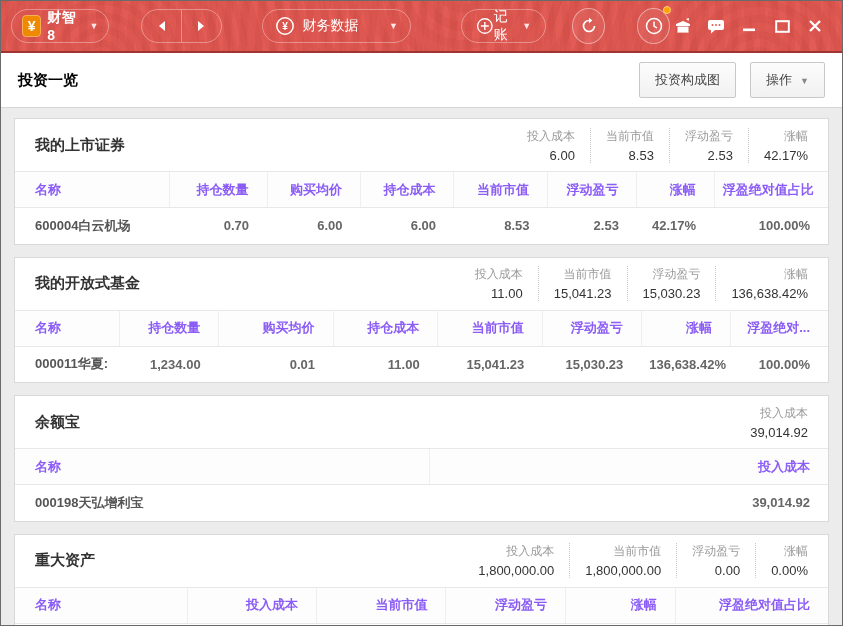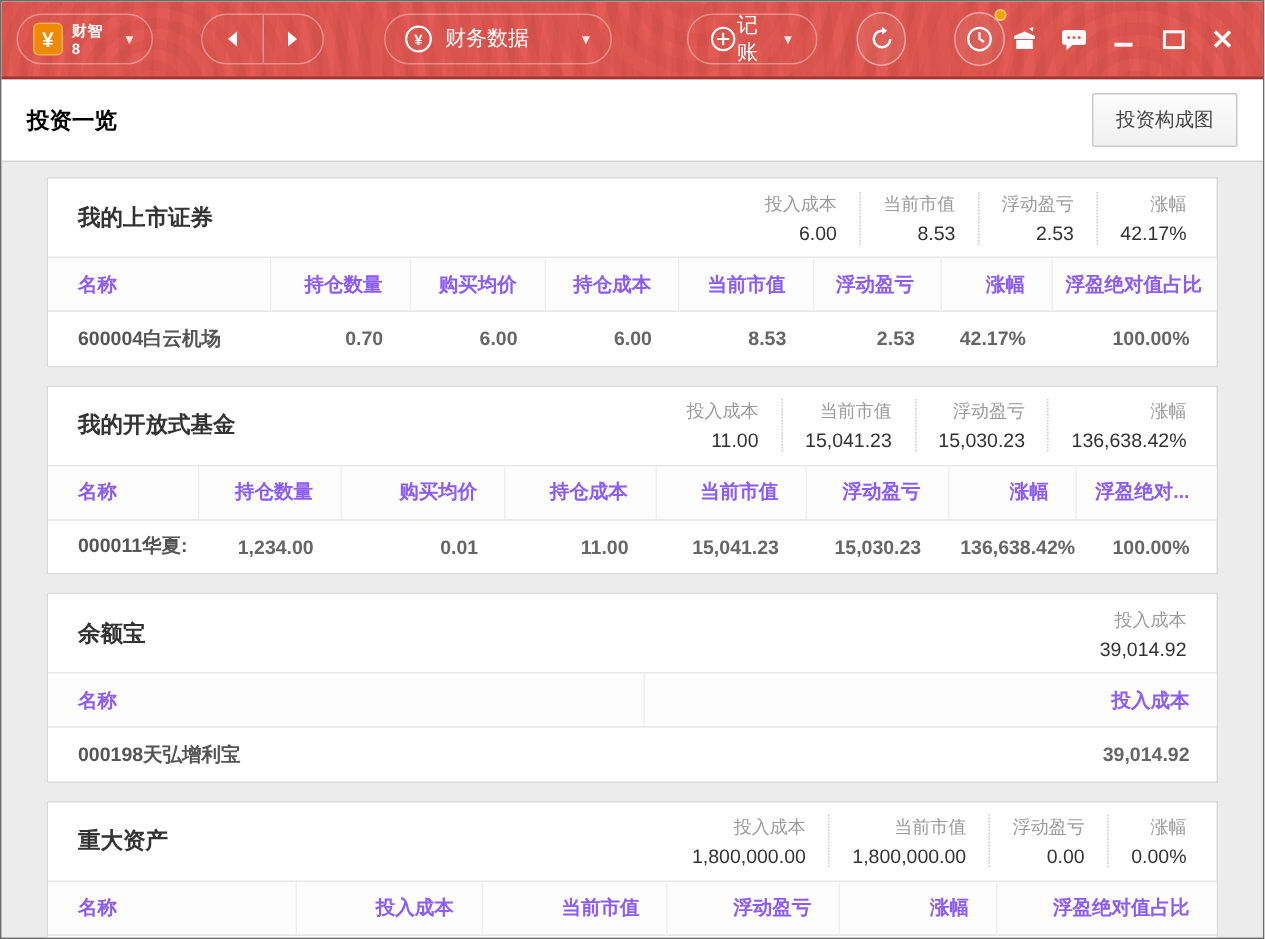--- a/index.html
+++ b/index.html
@@ -15,21 +15,21 @@
       repeating-radial-gradient(circle at 55% -30%, rgba(170,50,45,.08) 0 9px, transparent 9px 18px),
       repeating-radial-gradient(circle at 90% 140%, rgba(170,50,45,.10) 0 8px, transparent 8px 16px);
     border-bottom:2px solid #a03430;
     display:flex; align-items:center; padding:0 10px; }
   .pill { display:flex; align-items:center; border:1px solid rgba(255,255,255,.35);
     border-radius:17px; height:34px; color:#fff; }
   .logo-pill { padding:0 10px; gap:6px; }
   .logo-box { width:22px; height:22px; background:#ef8a00; border:1px solid #f7b055;
     border-radius:4px; color:#fff; font-weight:bold; font-size:14px; text-align:center;
     line-height:20px; }
-  .app-name { font-weight:bold; font-size:10px; letter-spacing:.5px; }
+  .app-name { font-weight:bold; font-size:14px; letter-spacing:.5px; }
   .caret { font-size:9px; color:rgba(255,255,255,.85); margin-left:4px; }
   .nav-arrows { margin-left:32px; overflow:hidden; }
   .arrow-btn { width:43px; height:100%; display:flex; align-items:center; justify-content:center; cursor:pointer; }
   .arrow-btn + .arrow-btn { border-left:1px solid rgba(255,255,255,.35); }
   .dd-pill { margin-left:40px; width:162px; padding:0 12px; gap:8px; cursor:pointer; }
   .dd-pill .grow { flex:1; font-size:14px; }
   .record-pill { margin-left:50px; padding:0 14px; gap:0; cursor:pointer; }
   .record-pill span.lbl { font-size:14px; }
   .circle-btn { width:36px; height:36px; border:1px solid rgba(255,255,255,.45);
     border-radius:50%; background:rgba(255,255,255,.06); display:flex; align-items:center;
@@ -47,21 +47,21 @@
   .page-title { font-size:15px; font-weight:bold; color:#000000; }
   .header-btns { margin-left:auto; display:flex; align-items:flex-end; }
   .hbtn { background:linear-gradient(#fcfcfc,#f1f1f1); border:1px solid #c8c8c8;
     border-radius:2px; padding:8px 15px; font-size:13px; color:#444; cursor:pointer;
     font-family:inherit; }
   .hbtn.gap-lg { margin-left:33px; }
   .hbtn.gap-sm { margin-left:14px; }
   .hbtn .btn-caret { font-size:9px; color:#888; margin-left:8px; }
 
   
-  .content { height:517px; padding:10px 30px; overflow:hidden; background:#ececec; }
+  .content { height:517px; padding:10px 13px; overflow:hidden; background:#ececec; }
   .card { background:#fff; border:1px solid #d9d9d9; margin-bottom:12px; }
   .card-head { display:flex; justify-content:space-between; align-items:center;
     min-height:52px; padding:6px 20px; }
   .card-title { font-size:15px; font-weight:bold; color:#333; }
   .summary { display:flex; align-items:center; }
   .stat { text-align:right; padding-left:15px; margin-left:15px;
     border-left:1px dotted #c9c9c9; }
   .stat:first-child { border-left:none; }
   .stat-label { font-size:12px; color:#9a9a9a; }
   .stat-value { font-size:13px; color:#333; margin-top:3px; white-space:nowrap; }
@@ -166,20 +166,23 @@
           <path d="M2 2 L12 12 M12 2 L2 12" stroke="#fff" stroke-width="2.3"></path>
         </svg>
       </span>
     </div>
   </div>
 
   <div class="page-header">
     <span class="page-title">投资一览</span>
     <div class="header-btns">
       <button class="hbtn">投资构成图</button>
+      <button class="hbtn gap-sm">
+        <span>操作</span><span class="btn-caret">▼</span>
+      </button>
     </div>
   </div>
 
   <div class="content" id="content">
       <div class="card">
         <div class="card-head">
           <span class="card-title">我的上市证券</span>
           <div class="summary">
             <div class="stat">
               <div class="stat-label">投入成本</div>

